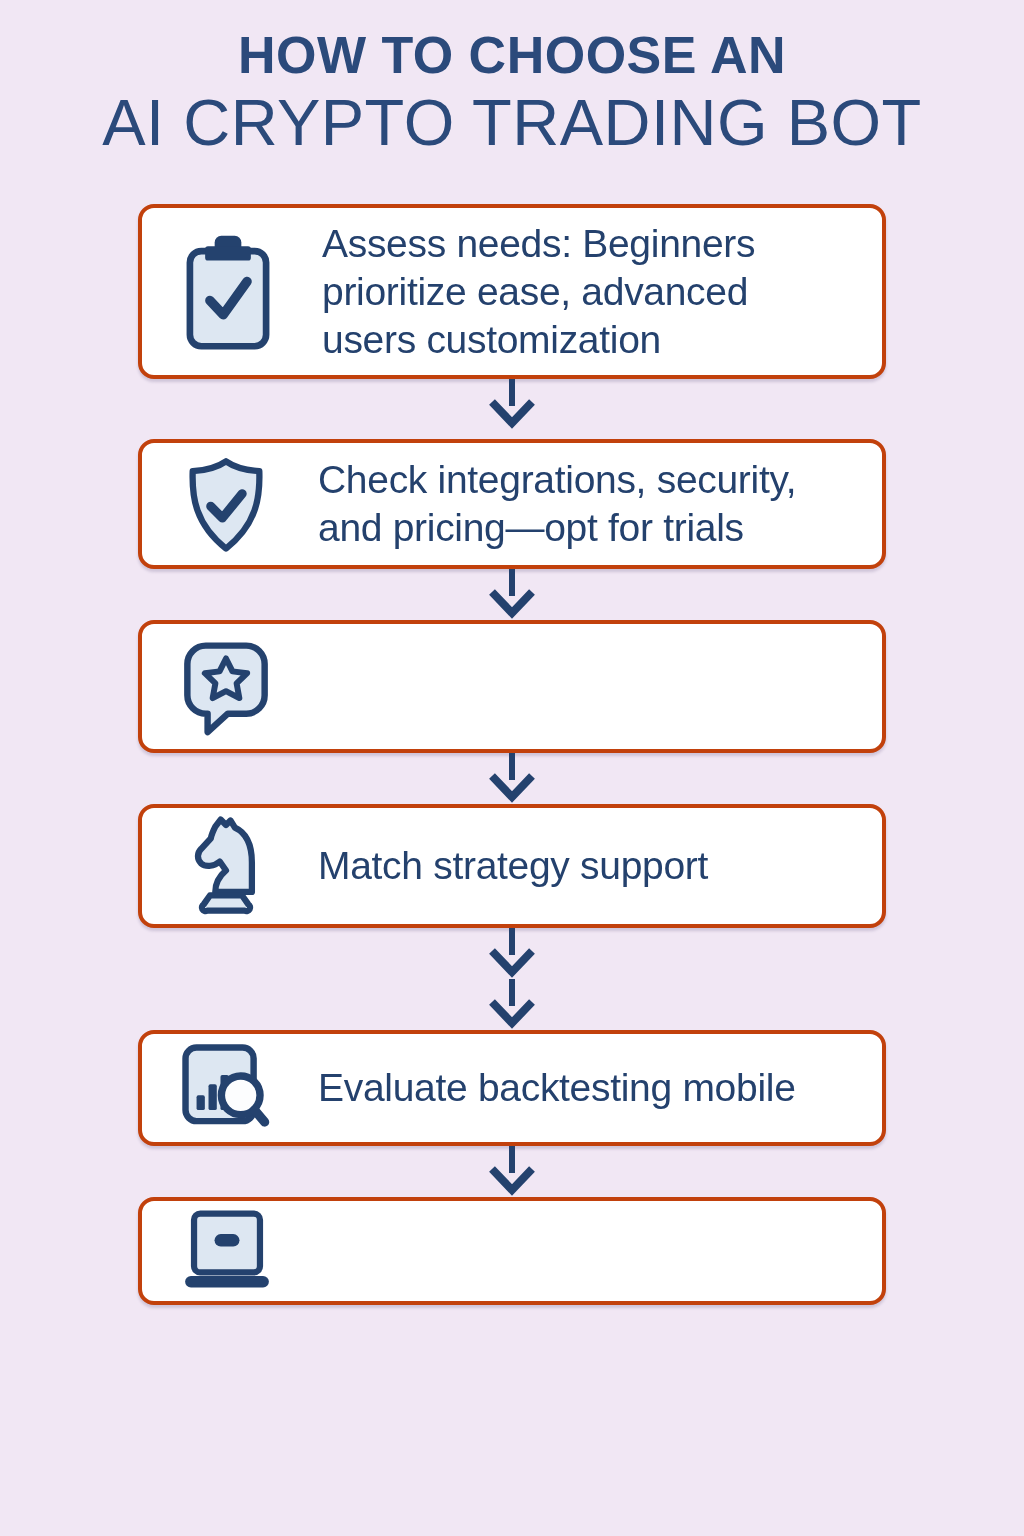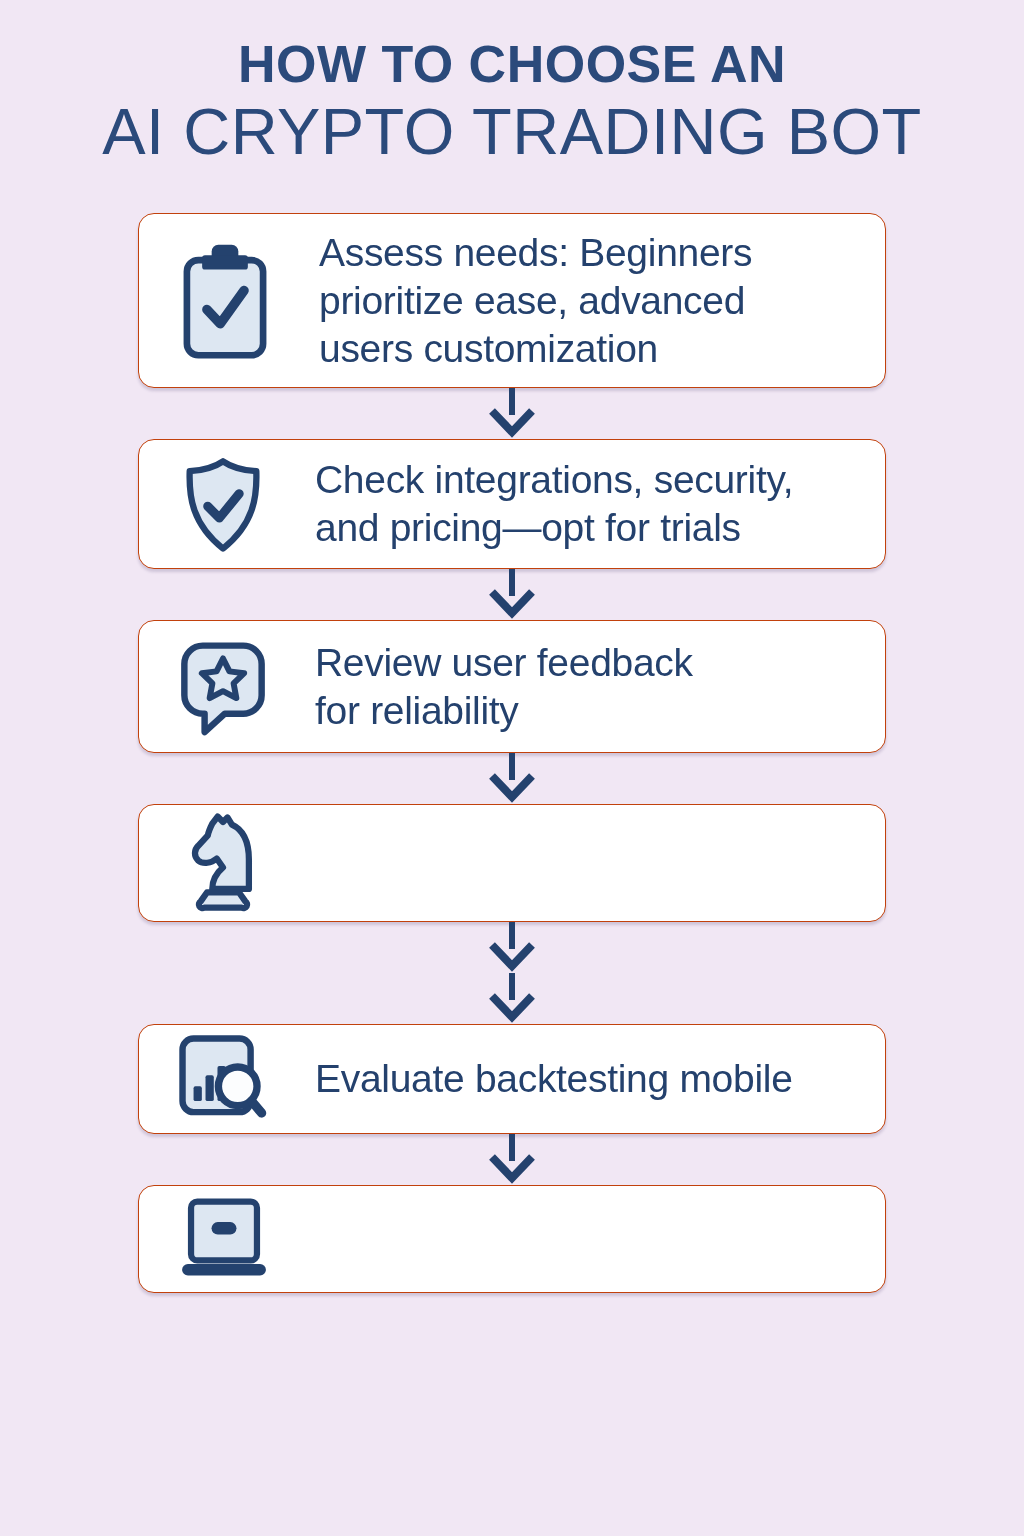--- a/index.html
+++ b/index.html
@@ -2,36 +2,36 @@
 <html><head>
 <meta charset="utf-8">
 <style>
   html, body { margin: 0; padding: 0; }
   body {
     width: 1024px; height: 1536px;
     background: #f1e7f4;
     font-family: "Liberation Sans", sans-serif;
     overflow: hidden;
   }
-  .title-block { text-align: center; margin: 17px auto; padding-top: 16px; color: #2b4a7b; }
+  .title-block { text-align: center; margin: 8px auto; padding-top: 16px; color: #2b4a7b; }
   .title-line1 { font-size: 52px; line-height: 62px; font-weight: 700; letter-spacing: 0.5px; }
   .title-line2 { font-size: 65px; line-height: 74px; font-weight: 400; letter-spacing: 0.5px; }
   .flow { width: 748px; margin: 44px auto 0 auto; }
   .step {
     box-sizing: border-box;
     width: 748px;
     background: #ffffff;
-    border: 1px solid #c2410c;
+    border: 4px solid #c2410c;
     border-radius: 16px;
     display: flex; align-items: center;
     padding: 8px 24px 8px 36px;
     box-shadow: 0 3px 3px rgba(76, 60, 110, 0.20);
   }
   .h1x { min-height: 175px; }
-  .h2a { min-height: 130px; }
+  .h2a { min-height: 130px; margin-top: 9px; }
   .h2b { min-height: 133px; }
   .h1a { min-height: 118px; }
   .h2c { min-height: 143px; }
   .h1b { min-height: 108px; }
   .icon-wrap { flex: 0 0 96px; display: flex; justify-content: center; align-items: center; margin-right: 44px; }
   .step-text {
     font-size: 39px; line-height: 48px; color: #24416d;
     letter-spacing: -0.3px; white-space: pre-line;
   }
   .arrow-gap { height: 51px; display: flex; justify-content: center; }
@@ -91,38 +91,37 @@
       </svg>
     </div>
 
     <div class="step h2b">
       <span class="icon-wrap">
         <svg width="92" height="98" viewBox="0 0 100 106">
           <path d="M28 8 H72 C83 8 92 17 92 28 V62 C92 73 83 82 72 82 H52 L30 102 V82 H28 C17 82 8 73 8 62 V28 C8 17 17 8 28 8 Z" class="ic-fill-light" stroke-width="7" stroke-linejoin="round"></path>
           <path d="M50 22 L57 36 L73 38 L61.5 49 L64.5 65 L50 57.5 L35.5 65 L38.5 49 L27 38 L43 36 Z" class="ic-fill-light" stroke-width="6.5" stroke-linejoin="round"></path>
         </svg>
       </span>
-      <span class="step-text">Review user feedback
-for reliability</span>
     </div>
 
     <div class="arrow-gap">
       <svg width="64" height="50" viewBox="0 0 64 50">
         <line x1="32" y1="0" x2="32" y2="27" stroke="#24426e" stroke-width="6"></line>
         <polyline points="12,23 32,44 52,23" fill="none" stroke="#24426e" stroke-width="8" stroke-linejoin="miter"></polyline>
       </svg>
     </div>
 
     <div class="step h1a">
       <span class="icon-wrap">
         <svg width="86" height="100" viewBox="0 0 96 112">
           <path d="M36 12 L42 4 L48 10 L53 5 L58 13 C71 19 77 33 77 52 L77 85 L36 85 C36 74 41 67 48 61 L41 51 C35 56 26 58 20 53 C15 48 16 41 20 37 L31 25 C32 20 34 16 36 12 Z" class="ic-fill-light" stroke-width="7" stroke-linejoin="round"></path>
           <path d="M30 89 L66 89 L73 99 A4 4 0 0 1 69 106 L27 106 A4 4 0 0 1 23 99 Z" class="ic-fill-light" stroke-width="7" stroke-linejoin="round"></path>
         </svg>
       </span>
+      <span class="step-text">Match strategy support</span>
     </div>
 
     <div class="arrow-gap">
       <svg width="64" height="50" viewBox="0 0 64 50">
         <line x1="32" y1="0" x2="32" y2="27" stroke="#24426e" stroke-width="6"></line>
         <polyline points="12,23 32,44 52,23" fill="none" stroke="#24426e" stroke-width="8" stroke-linejoin="miter"></polyline>
       </svg>
     </div>
 
 

